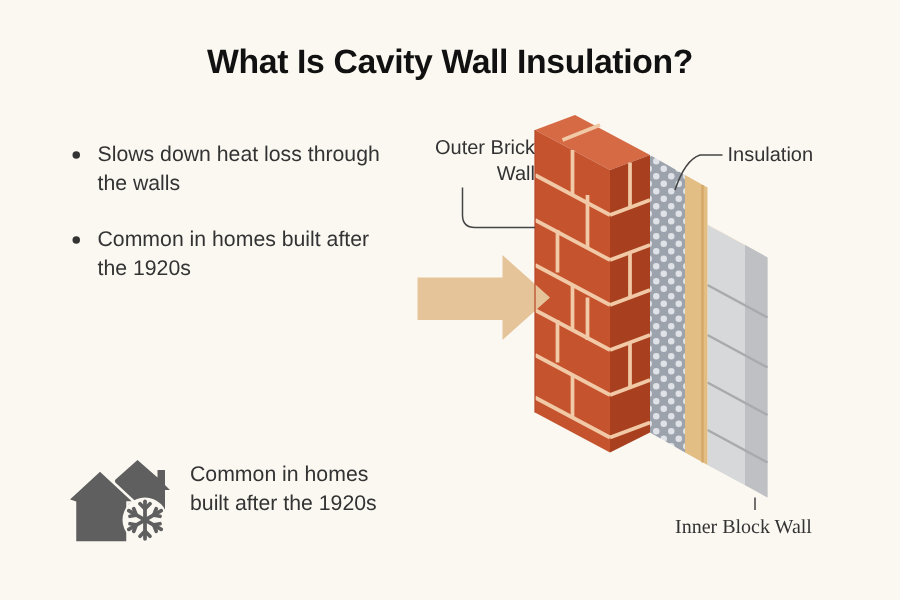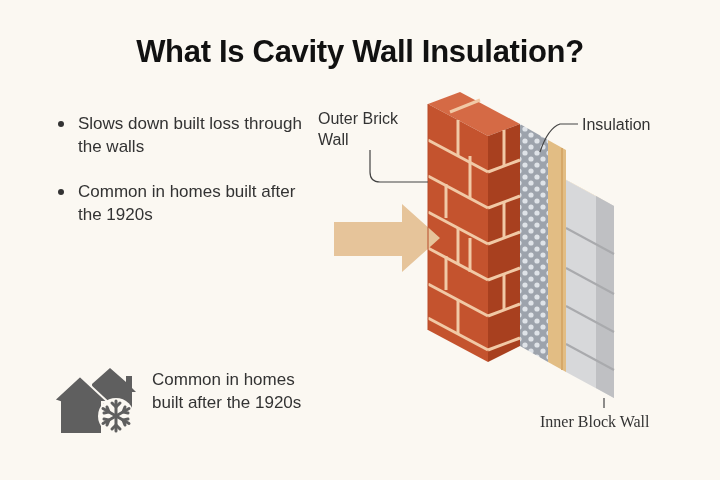--- a/index.html
+++ b/index.html
@@ -5,40 +5,40 @@
   html, body { margin:0; padding:0; }
   body {
     width:720px; height:480px; overflow:hidden;
     background:#fbf8f2;
     font-family:"Liberation Sans", sans-serif;
     color:#2b2b2b;
     position:relative;
   }
   .title {
     position:absolute; left:0; top:34px; width:720px; text-align:center;
-    font-size:31px; font-weight:bold; color:#111; letter-spacing:-0.3px;
+    font-size:27px; font-weight:bold; color:#111; letter-spacing:-0.3px;
   }
   .bullets { position:absolute; left:56px; top:112px; width:250px; }
   .bullet { position:relative; padding-left:22px; font-size:17px; line-height:23px; color:#333; margin-bottom:22px; }
   .bullet .dot { position:absolute; left:2px; top:9px; width:6px; height:6px; border-radius:50%; background:#333; }
   .icon-row { position:absolute; left:54px; top:362px; width:260px; height:84px; }
   .icon-row svg { position:absolute; left:0; top:0; }
   .icon-text { position:absolute; left:98px; top:6px; font-size:17px; line-height:23px; color:#333; width:160px; }
   .label { position:absolute; font-size:16px; line-height:21px; color:#333; }
   .diagram { position:absolute; left:0; top:0; }
 </style>
 </head>
 <body>
 
 <div class="title">What Is Cavity Wall Insulation?</div>
 
 <div class="bullets">
   <div class="bullet">
     <span class="dot"></span>
-    <span>Slows down built loss through the walls</span>
+    <span>Slows down heat loss through the walls</span>
   </div>
   <div class="bullet">
     <span class="dot"></span>
     <span>Common in homes built after the 1920s</span>
   </div>
 </div>
 
 <div class="icon-row">
   <svg width="90" height="84" viewBox="0 0 90 84">
 
@@ -125,15 +125,15 @@
 
   <polygon points="334,222 402,222 402,204 440,238 402,272 402,256 334,256" fill="#e6c49a"></polygon>
 
   <line x1="428" y1="104" x2="428" y2="330" stroke="#b84b28" stroke-width="1"></line>
 
   <path d="M370 150 L370 172 Q370 182 380 182 L428 182" fill="none" stroke="#444" stroke-width="1.2"></path>
   <path d="M540 152 Q548 128 560 124 L578 124" fill="none" stroke="#444" stroke-width="1.2"></path>
   <line x1="604" y1="398" x2="604" y2="408" stroke="#444" stroke-width="1.2"></line>
 </svg>
 
-<div class="label" style="left:318px; top:108px; width:110px; text-align:left;">Outer Brick Wall</div>
+<div class="label" style="left:318px; top:108px; width:110px; text-align:right;">Outer Brick Wall</div>
 <div class="label" style="left:582px; top:114px;">Insulation</div>
 <div class="label" style="left:540px; top:411px;font-family:Liberation Serif, serif;">Inner Block Wall</div>
 
 </body></html>

